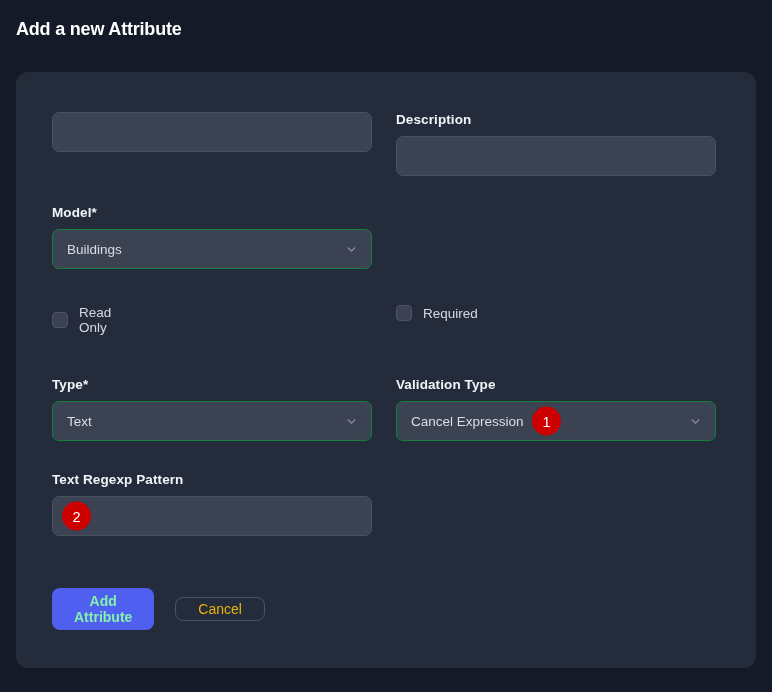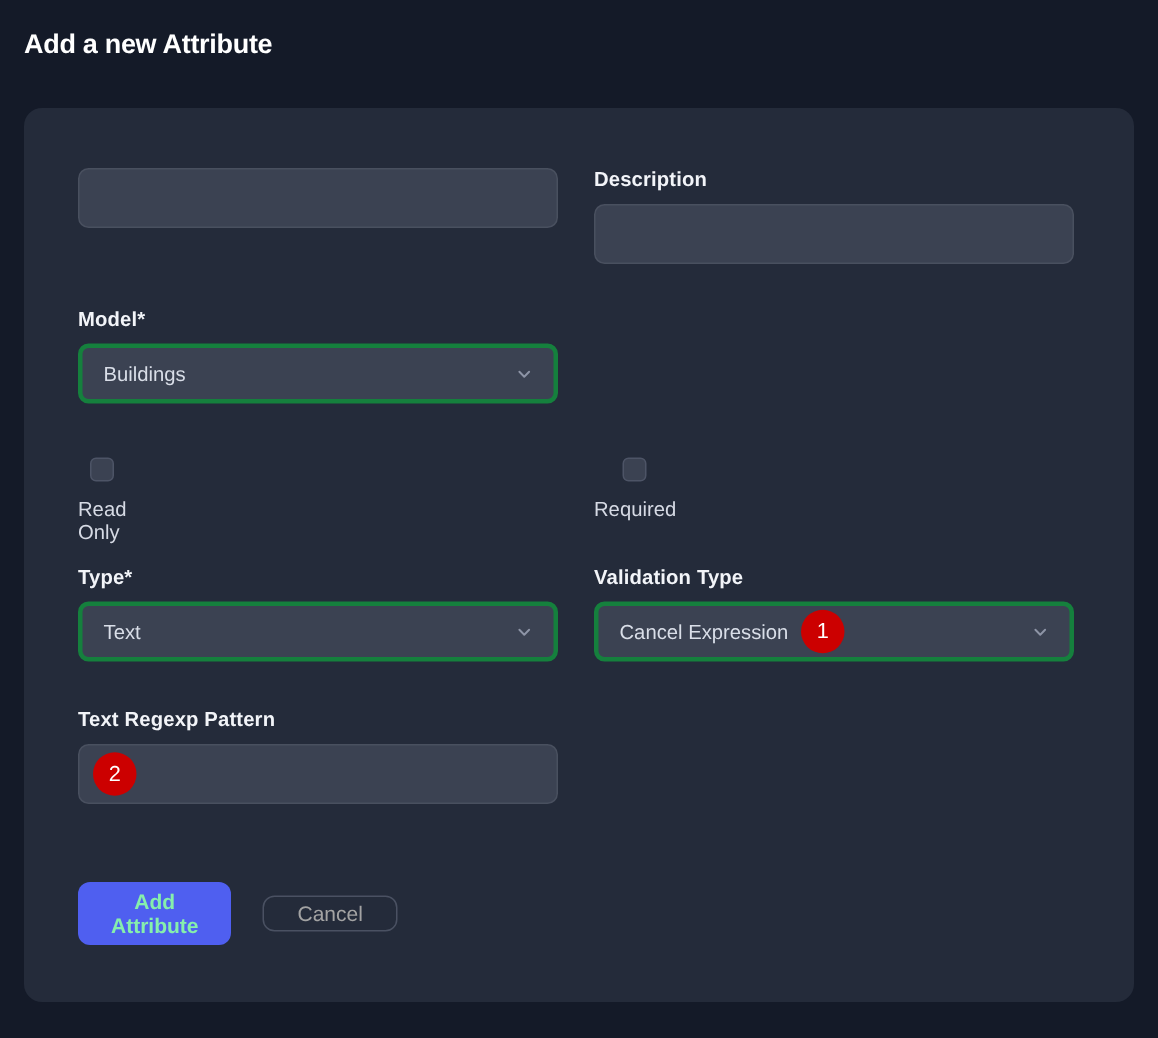--- a/index.html
+++ b/index.html
@@ -47,21 +47,21 @@
     background: #3b4252;
     border: 1px solid #49505f;
     border-radius: 7px;
     position: relative;
   }
 
   .select-box {
     width: 320px;
     height: 40px;
     background: #3b4252;
-    border: 3px solid #15803d;
+    border: 1px solid #15803d;
     border-radius: 7px;
     display: flex;
     align-items: center;
     padding: 0 12px 0 14px;
     position: relative;
   }
 
   .select-value {
     font-size: 13.5px;
     color: #d9dee8;
@@ -91,21 +91,20 @@
   #row-model     { top: 133px; }
   #row-checks    { top: 233px; }
   #row-type      { top: 305px; }
   #row-regexp    { top: 400px; }
   #row-actions   { top: 516px; }
 
   .check-wrap {
     display: flex;
     align-items: center;
     gap: 11px;
-    flex-direction: column;
   }
 
   .checkbox {
     width: 16px;
     height: 16px;
     border-radius: 4px;
     background: #3b4252;
     border: 1px solid #4d5466;
     flex: 0 0 auto;
   }
@@ -125,21 +124,21 @@
     border: none;
     border-radius: 8px;
     cursor: pointer;
     font-family: "Liberation Sans", sans-serif;
   }
 
   .btn-secondary {
     height: 24px;
     padding: 0 22px;
     background: transparent;
-    color: #a3a3a3;
+    color: #eab308;
     font-size: 14px;
     border: 1px solid #4a5162;
     border-radius: 8px;
     cursor: pointer;
     font-family: "Liberation Sans", sans-serif;
     margin-left: 21px;
   }
 
   .badge {
     width: 29px;

